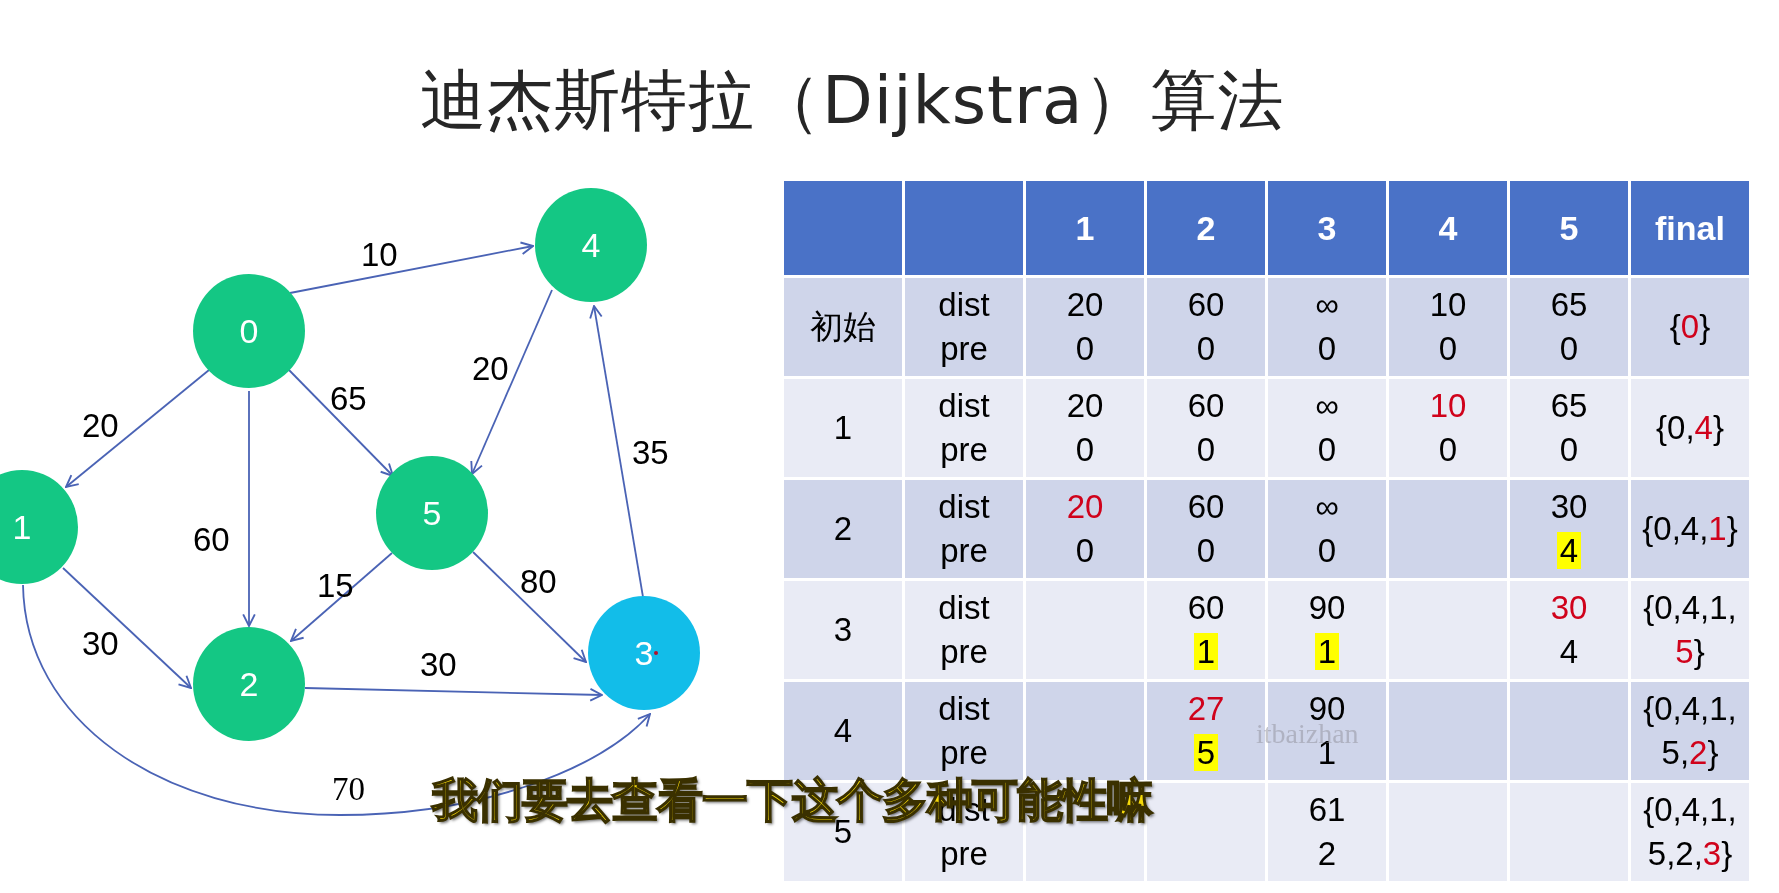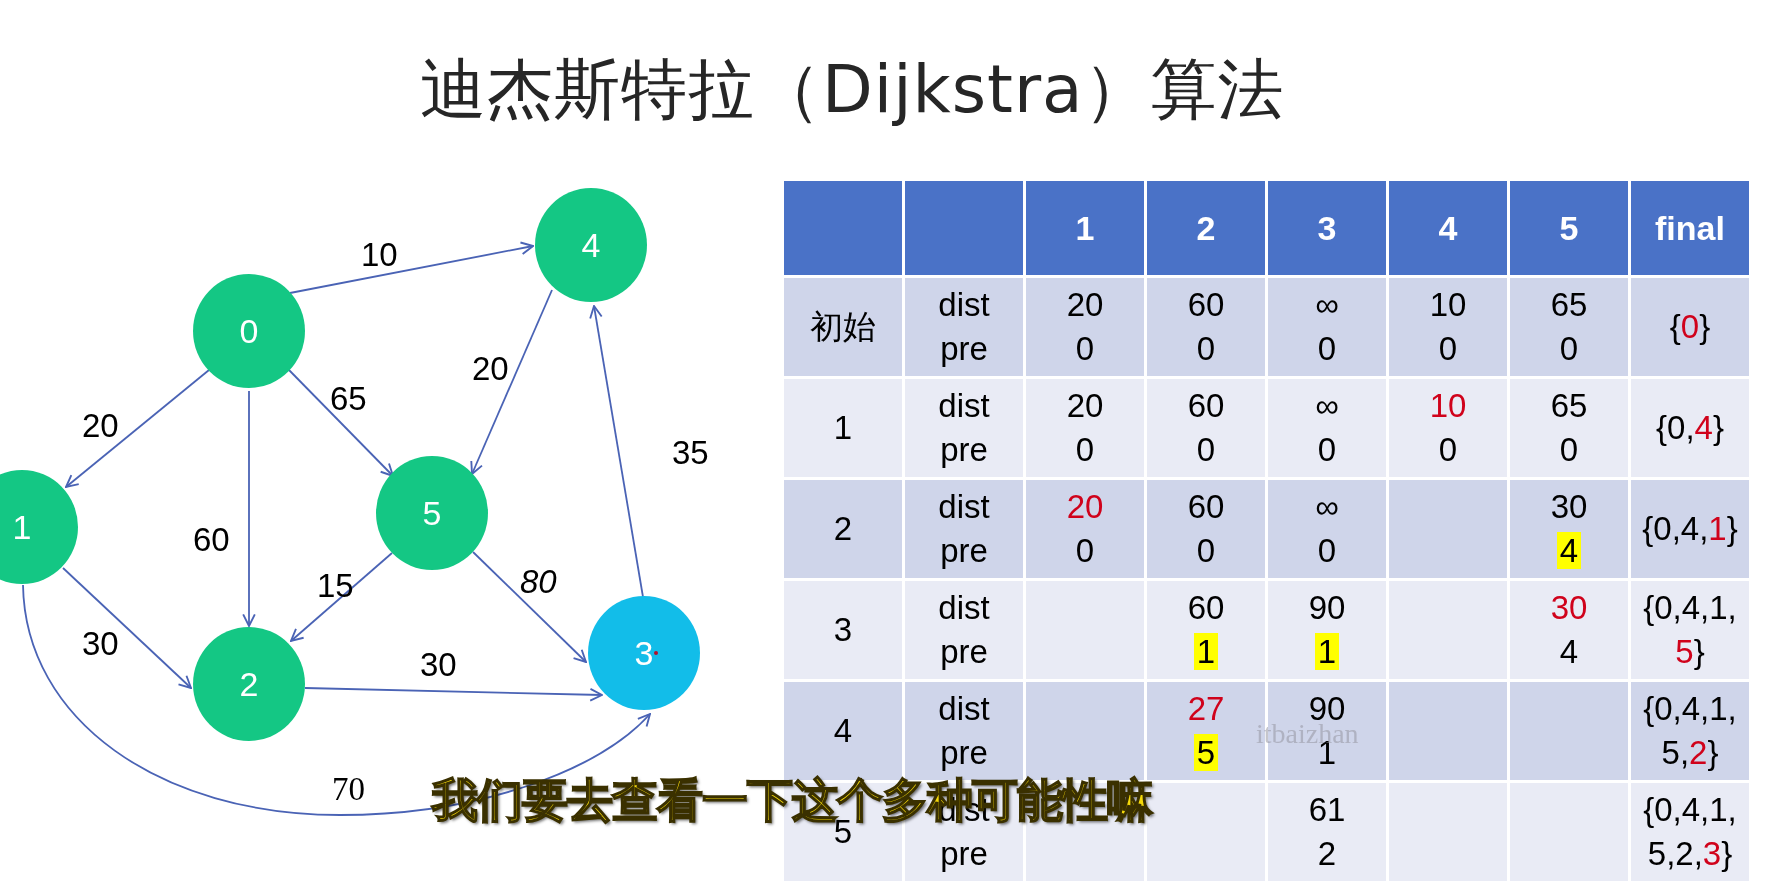--- a/index.html
+++ b/index.html
@@ -2,21 +2,21 @@
 <html><head>
 <meta charset="utf-8">
 <style>
   html, body { margin:0; padding:0; }
   body {
     width:1779px; height:893px; position:relative; overflow:hidden;
     background:#ffffff;
     font-family: "Liberation Sans", "DejaVu Sans", sans-serif;
   }
   .title {
-    position:absolute; left:420px; top:45px;
+    position:absolute; left:420px; top:56px;
     font-size:66px; color:#262626; letter-spacing:1px;
     font-family: "DejaVu Sans", "Liberation Sans", sans-serif;
     white-space:nowrap;
   }
   .graph { position:absolute; left:0; top:0; width:760px; height:893px; }
   .graph svg { position:absolute; left:0; top:0; }
   .node-label {
     position:absolute; color:#ffffff; font-size:34px; width:60px; height:40px;
     text-align:center; line-height:40px;
   }
@@ -97,25 +97,25 @@
   <div class="node-label" style="left:219px;top:664px;">2</div>
   <div class="node-label" style="left:614px;top:633px;">3</div>
   <div class="node-label" style="left:561px;top:225px;">4</div>
   <div class="node-label" style="left:402px;top:493px;">5</div>
 
   <div class="edge-label" style="left:361px;top:236px;">10</div>
   <div class="edge-label" style="left:82px;top:407px;">20</div>
   <div class="edge-label" style="left:193px;top:521px;">60</div>
   <div class="edge-label" style="left:330px;top:380px;">65</div>
   <div class="edge-label" style="left:472px;top:350px;">20</div>
-  <div class="edge-label" style="left:632px;top:434px;margin-left:40px;">35</div>
+  <div class="edge-label" style="left:632px;top:434px;">35</div>
   <div class="edge-label" style="left:82px;top:625px;">30</div>
   <div class="edge-label" style="left:332px;top:771px;font-family:Liberation Serif, serif;">70</div>
   <div class="edge-label" style="left:317px;top:567px;">15</div>
-  <div class="edge-label" style="left:520px;top:563px;font-style:italic;">80</div>
+  <div class="edge-label" style="left:520px;top:563px;">80</div>
   <div class="edge-label" style="left:420px;top:646px;">30</div>
 </div>
 
 <table class="dij">
   <colgroup>
     <col style="width:118px">
       <col style="width:118px">
       <col style="width:118px">
       <col style="width:118px">
     <col style="width:118px">

